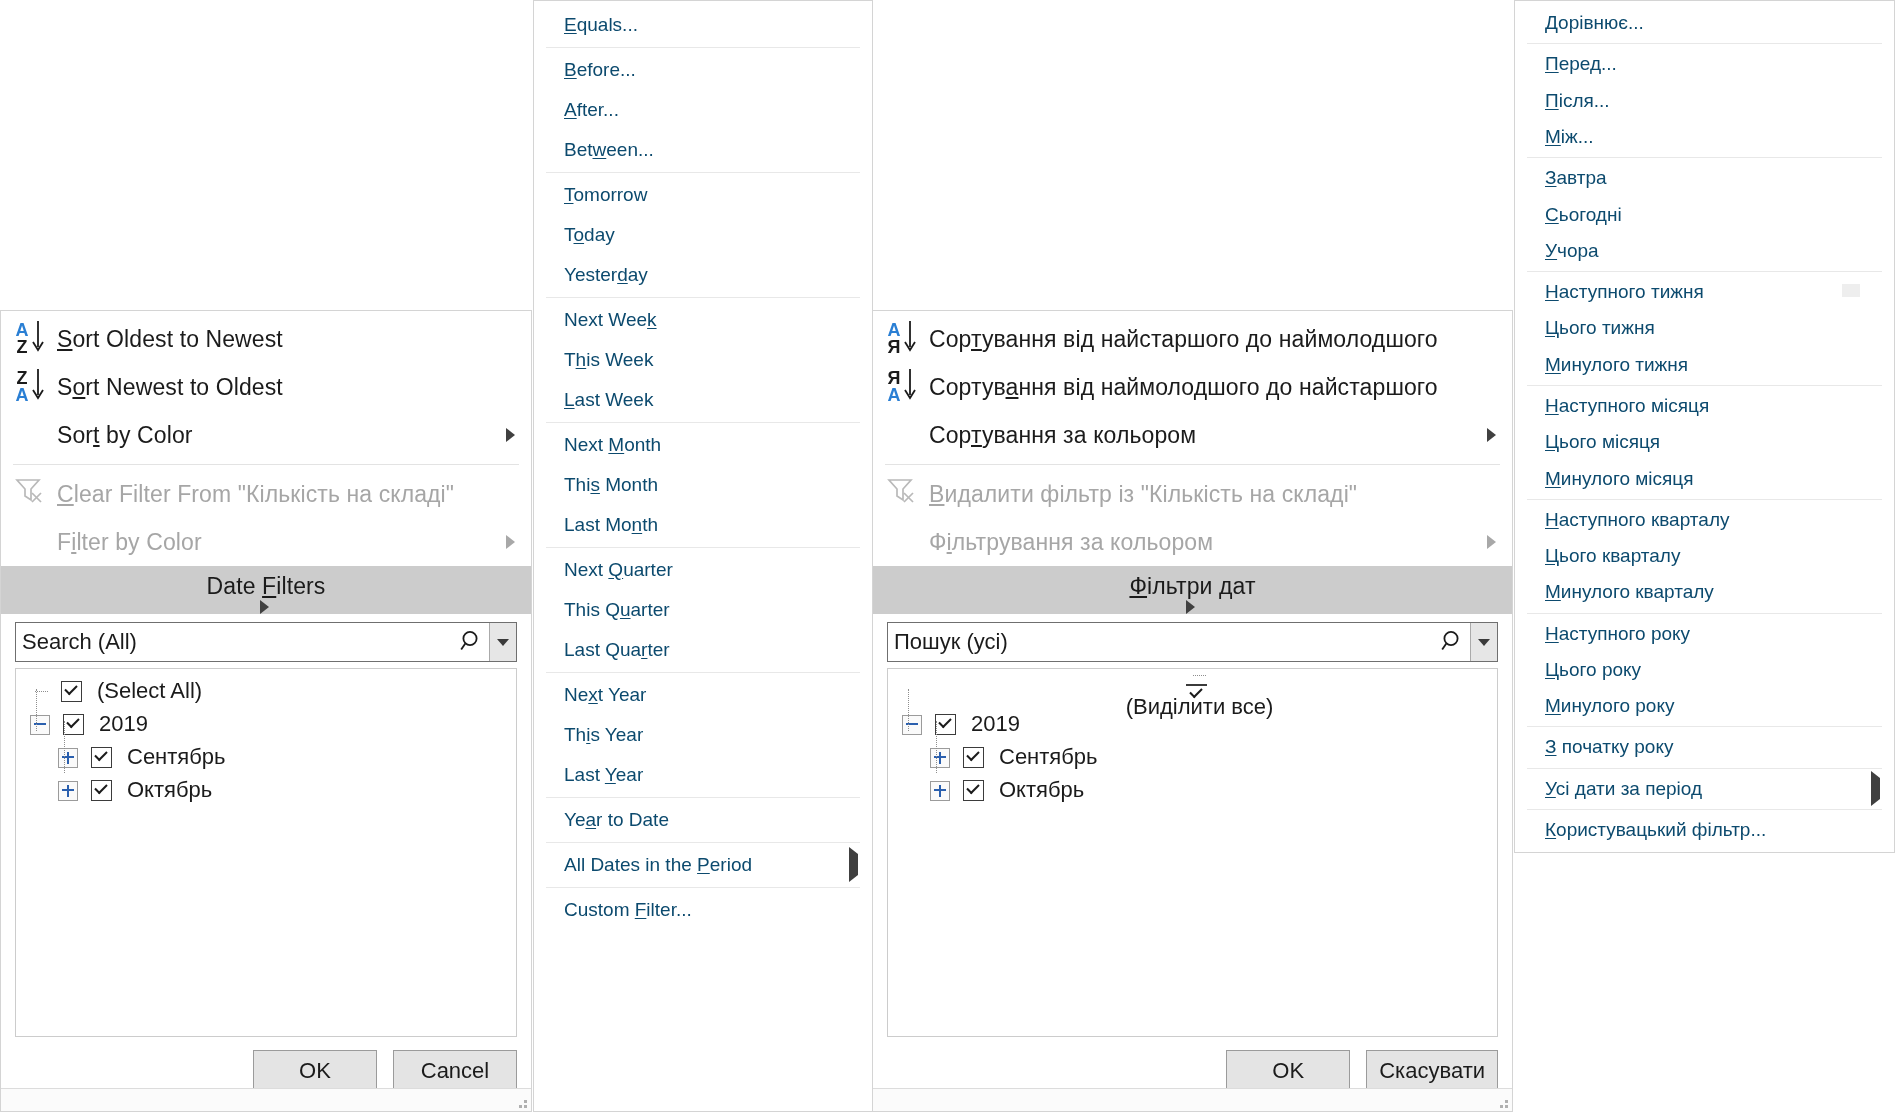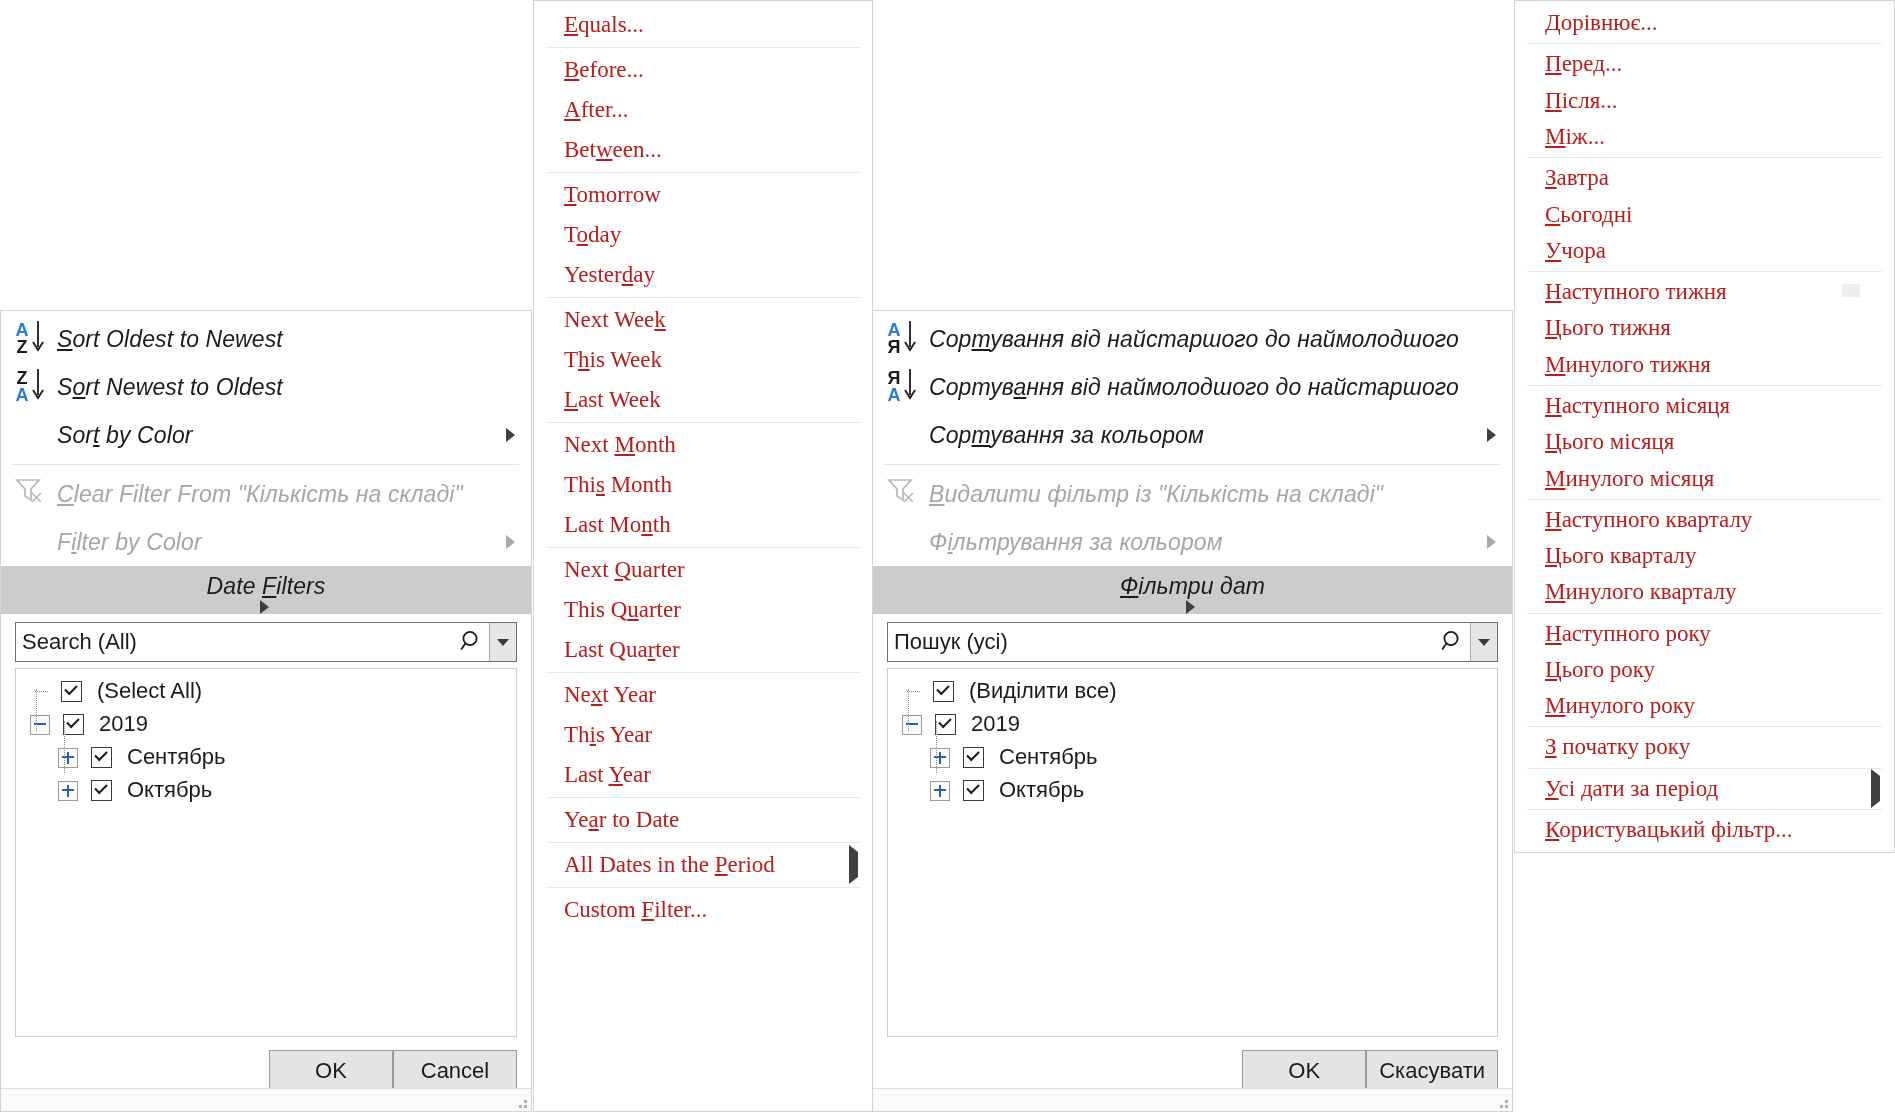--- a/index.html
+++ b/index.html
@@ -50,21 +50,20 @@
     min-width: 46px;
     height: 40px;
     display: flex;
     align-items: center;
     justify-content: center;
   }
   .menu-item .mi-label {
     flex: 1;
     padding-left: 4px;
     letter-spacing: 0.1px;
-    font-style: italic;
   }
   .menu-item .mi-arrow {
     width: 22px;
     min-width: 22px;
     display: flex;
     align-items: center;
     justify-content: center;
   }
   .sep {
     height: 1px;
@@ -218,20 +217,21 @@
     border-left: 1px dotted #8e8e8e;
   }
 
   
   .footer {
     height: 74px;
     display: flex;
     align-items: center;
     justify-content: flex-end;
     padding: 0 14px 6px 14px;
+    gap: 16px;
     box-sizing: border-box;
   }
   .btn {
     min-width: 124px;
     height: 42px;
     background: #e4e4e4;
     border: 1px solid #9b9b9b;
     font-size: 22px;
     color: #1b1b1b;
     display: flex;
@@ -269,25 +269,24 @@
     flex-direction: column;
     padding: 4px 0;
     box-sizing: border-box;
   }
   .sub-item {
     display: flex;
     align-items: center;
     height: 40px;
     padding-left: 30px;
     padding-right: 14px;
-    font-size: 23px;
-    color: #b91c1c;
+    font-size: 19px;
+    color: #0c4a6e;
     white-space: nowrap;
     box-sizing: border-box;
-    font-family: Liberation Serif, serif;
   }
   .sub-item .sl { flex: 1; }
   .sub-sep {
     height: 1px;
     background: #e8e8e8;
     margin: 2px 12px;
   }
   .acc { text-decoration: underline; text-underline-offset: 2px; }
 
   .artifact {
@@ -578,21 +577,21 @@
           <circle cx="11" cy="9.5" r="6.6" fill="none" stroke="#1b1b1b" stroke-width="1.8"></circle>
           <line x1="6.3" y1="14.4" x2="2.2" y2="20.5" stroke="#1b1b1b" stroke-width="1.8"></line>
         </svg>
     </div>
     <div class="sdrop">
       <span class="chev"></span>
     </div>
   </div>
 
   <div class="treebox" id="uk-tree">
-      <div class="tnode" style="padding-left: 14px;">
+      <div class="tnode" style="padding-left: 14px; flex-direction: column;">
         <div class="dots">
           <i></i>
         </div>
         <div class="cbx checked"></div>
         <div class="tlabel">(Виділити все)</div>
       </div>
       <div class="tnode" style="padding-left: 14px;">
         <div class="twist"></div>
         <div class="cbx checked"></div>
         <div class="tlabel">2019</div>

